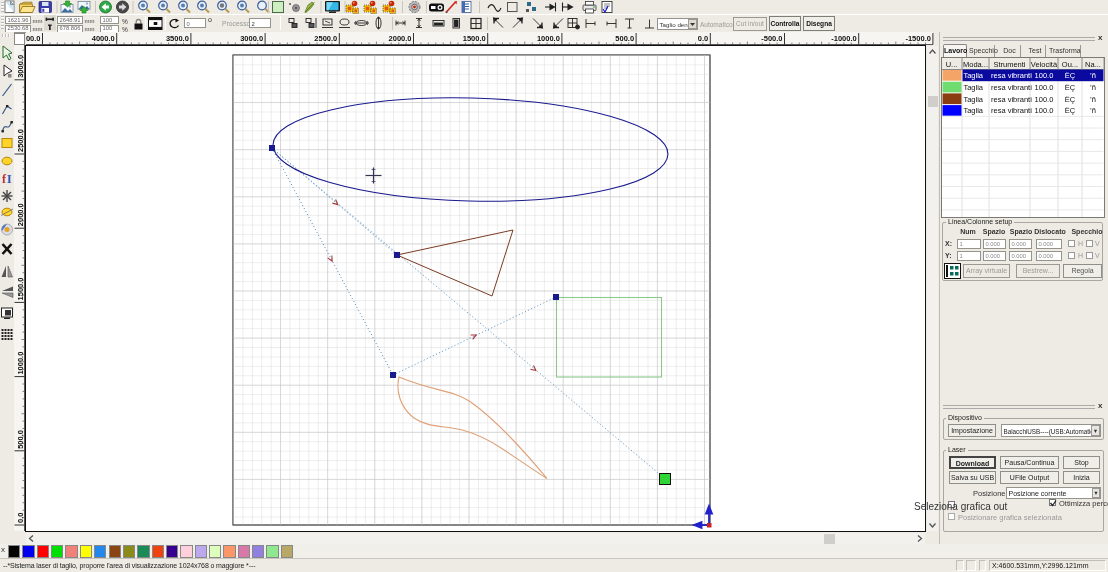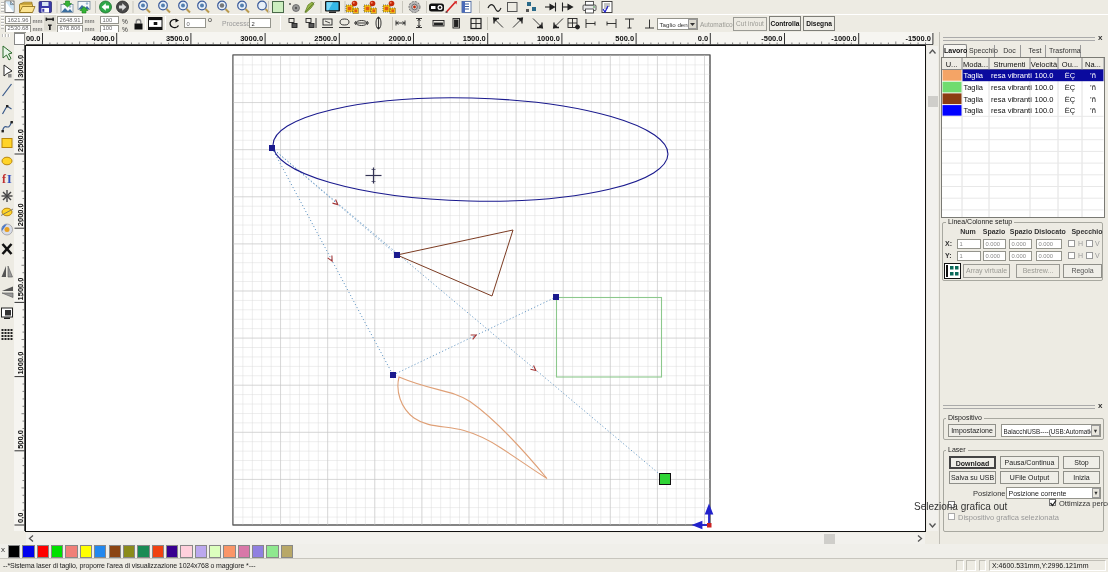--- a/index.html
+++ b/index.html
@@ -800,21 +800,21 @@
 <div class="inp" style="left:1006px;top:487px;width:95px;height:12px;line-height:10px;font-size:7px;color:#222">Posizione corrente</div>
 <div class="ab" style="left:1092px;top:488px;width:8px;height:10px;background:#E8E6DE;border:1px solid #999;font-size:5.5px;text-align:center;line-height:9px;color:#333">▼</div>
 <div class="cb" style="left:948px;top:501px"></div>
 <div class="lbl" style="left:914px;top:501px;font-size:10px">Seleziona grafica out</div>
 <div class="cb" style="left:1049px;top:499px"></div>
 <svg class="ab" style="left:1050px;top:500px" width="7" height="7">
     <path d="M0.5 3 L2.5 5.5 L6 0.5" fill="none" stroke="#222" stroke-width="1.3"></path>
   </svg>
 <div class="lbl" style="left:1059px;top:499px;font-size:7.5px">Ottimizza perco</div>
 <div class="cb" style="left:948px;top:513px;border-color:#aaa"></div>
-<div class="glbl" style="left:958px;top:513px;font-size:7.5px">Dispositivo grafica selezionata</div>
+<div class="glbl" style="left:958px;top:513px;font-size:7.5px">Posizionare grafica selezionata</div>
 <div class="ab" style="left:0;top:544px;width:1108px;height:14px;background:#F0EFEA"></div>
 <div class="ab" style="left:1px;top:545px;font-size:8px;color:#333">x</div>
 <div class="ab" style="left:8.0px;top:545px;width:12.4px;height:13px;background:#000000;border:0.5px solid #888"></div>
 <div class="ab" style="left:22.4px;top:545px;width:12.4px;height:13px;background:#0000EE;border:0.5px solid #888"></div>
 <div class="ab" style="left:36.7px;top:545px;width:12.4px;height:13px;background:#FF0000;border:0.5px solid #888"></div>
 <div class="ab" style="left:51.0px;top:545px;width:12.4px;height:13px;background:#00E000;border:0.5px solid #888"></div>
 <div class="ab" style="left:65.4px;top:545px;width:12.4px;height:13px;background:#F08078;border:0.5px solid #888"></div>
 <div class="ab" style="left:79.8px;top:545px;width:12.4px;height:13px;background:#FFFF00;border:0.5px solid #888"></div>
 <div class="ab" style="left:94.1px;top:545px;width:12.4px;height:13px;background:#2288EE;border:0.5px solid #888"></div>
 <div class="ab" style="left:108.5px;top:545px;width:12.4px;height:13px;background:#8B4513;border:0.5px solid #888"></div>

